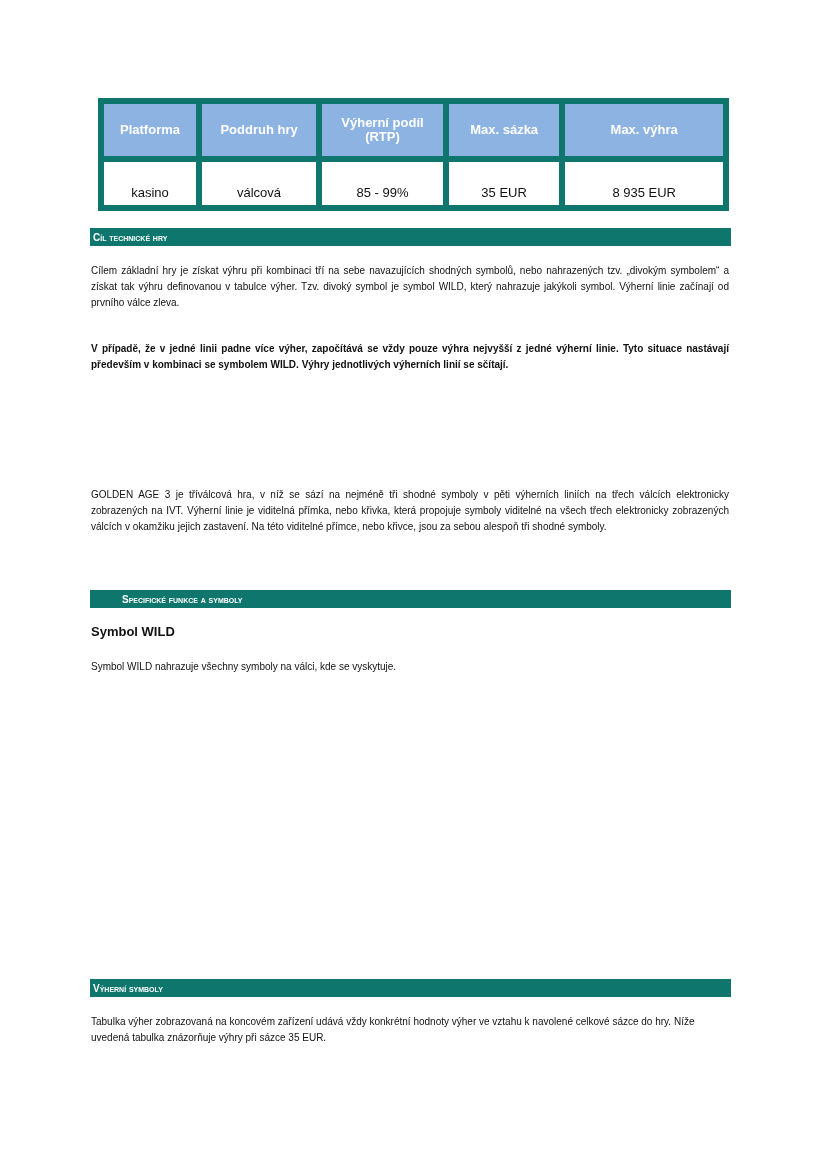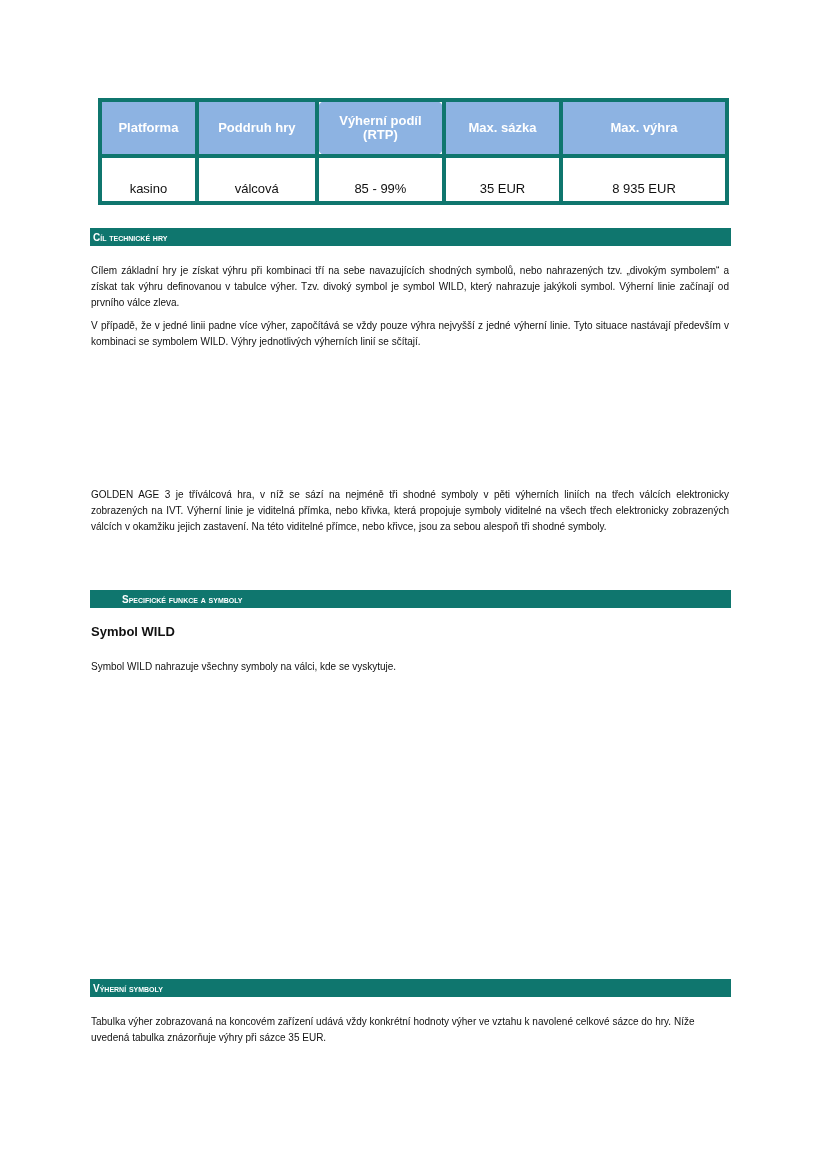--- a/index.html
+++ b/index.html
@@ -1,20 +1,20 @@
 <!DOCTYPE html>
 <html><head>
 <meta charset="utf-8">
 <style>
   html, body { margin: 0; padding: 0; background: #ffffff; }
   body { width: 827px; height: 1169px; position: relative; font-family: "Liberation Sans", sans-serif; color: #111; }
   .page { position: absolute; left: 0; top: 0; width: 827px; height: 1169px; }
 
   table.info { position: absolute; left: 98px; top: 98px; width: 631px; border-collapse: collapse; font-size: 13px; }
-  table.info th, table.info td { border: 4px solid #0f766e; text-align: center; padding: 0 6px; }
+  table.info th, table.info td { border: 6px solid #0f766e; text-align: center; padding: 0 6px; }
   table.info th { background: #8db3e2; color: #ffffff; font-weight: bold; height: 52px; line-height: 14px; }
   table.info td { height: 38px; vertical-align: bottom; padding-bottom: 5px; }
   .c1 { width: 85px; } .c2 { width: 114px; } .c3 { width: 124px; border-radius: 11px; } .c4 { width: 114px; } .c5 { width: 173px; }
 
   .section-bar { position: absolute; left: 90px; width: 641px; height: 18px; background: #0f766e; color: #fff;
                  font-weight: bold; font-size: 10px; line-height: 19px; padding-left: 3px; box-sizing: border-box; font-variant: small-caps; }
 
   .para { position: absolute; left: 91px; width: 638px; font-size: 10px; line-height: 16px; text-align: justify; margin: 0; }
   .para.left { text-align: left; }
   .subhead { position: absolute; left: 91px; font-size: 13px; font-weight: bold; margin: 0; }
@@ -40,21 +40,21 @@
         <td>válcová</td>
         <td>85 - 99%</td>
         <td>35 EUR</td>
         <td>8 935 EUR</td>
       </tr>
     </tbody>
   </table>
 
   <div class="section-bar" style="top:228px;">Cíl technické hry</div>
   <p class="para" style="top:263px;">Cílem základní hry je získat výhru při kombinaci tří na sebe navazujících shodných symbolů, nebo nahrazených tzv. „divokým symbolem“ a získat tak výhru definovanou v tabulce výher. Tzv. divoký symbol je symbol WILD, který nahrazuje jakýkoli symbol. Výherní linie začínají od prvního válce zleva.</p>
-  <p class="para" style="top:318px;">V případě, že v jedné linii padne více výher, započítává se vždy pouze výhra nejvyšší z jedné výherní linie. Tyto situace nastávají především v kombinaci se symbolem WILD. Výhry jednotlivých výherních linií se sčítají.</p>
+  <p class="para" style="top:341px;font-weight:bold;">V případě, že v jedné linii padne více výher, započítává se vždy pouze výhra nejvyšší z jedné výherní linie. Tyto situace nastávají především v kombinaci se symbolem WILD. Výhry jednotlivých výherních linií se sčítají.</p>
 
   <p class="para" style="top:487px;">GOLDEN AGE 3  je tříválcová hra, v níž se sází na nejméně tři shodné symboly v pěti výherních liniích na třech válcích elektronicky zobrazených na IVT. Výherní linie je viditelná přímka, nebo křivka, která propojuje symboly viditelné na všech třech elektronicky zobrazených válcích v okamžiku jejich zastavení. Na této viditelné přímce, nebo křivce, jsou za sebou alespoň tři shodné symboly.</p>
 
   <div class="section-bar" style="top:590px;padding-left:32px;">Specifické funkce a symboly</div>
   <p class="subhead" style="top:624px;">Symbol WILD</p>
   <p class="para left" style="top:659px;">Symbol WILD nahrazuje všechny symboly na válci, kde se vyskytuje.</p>
 
   <div class="section-bar" style="top:979px;">Výherní symboly</div>
   <p class="para left" style="top:1014px;">Tabulka výher zobrazovaná na koncovém zařízení udává vždy konkrétní hodnoty výher ve vztahu k navolené celkové sázce do hry. Níže uvedená tabulka znázorňuje výhry při sázce 35 EUR.</p>
 

